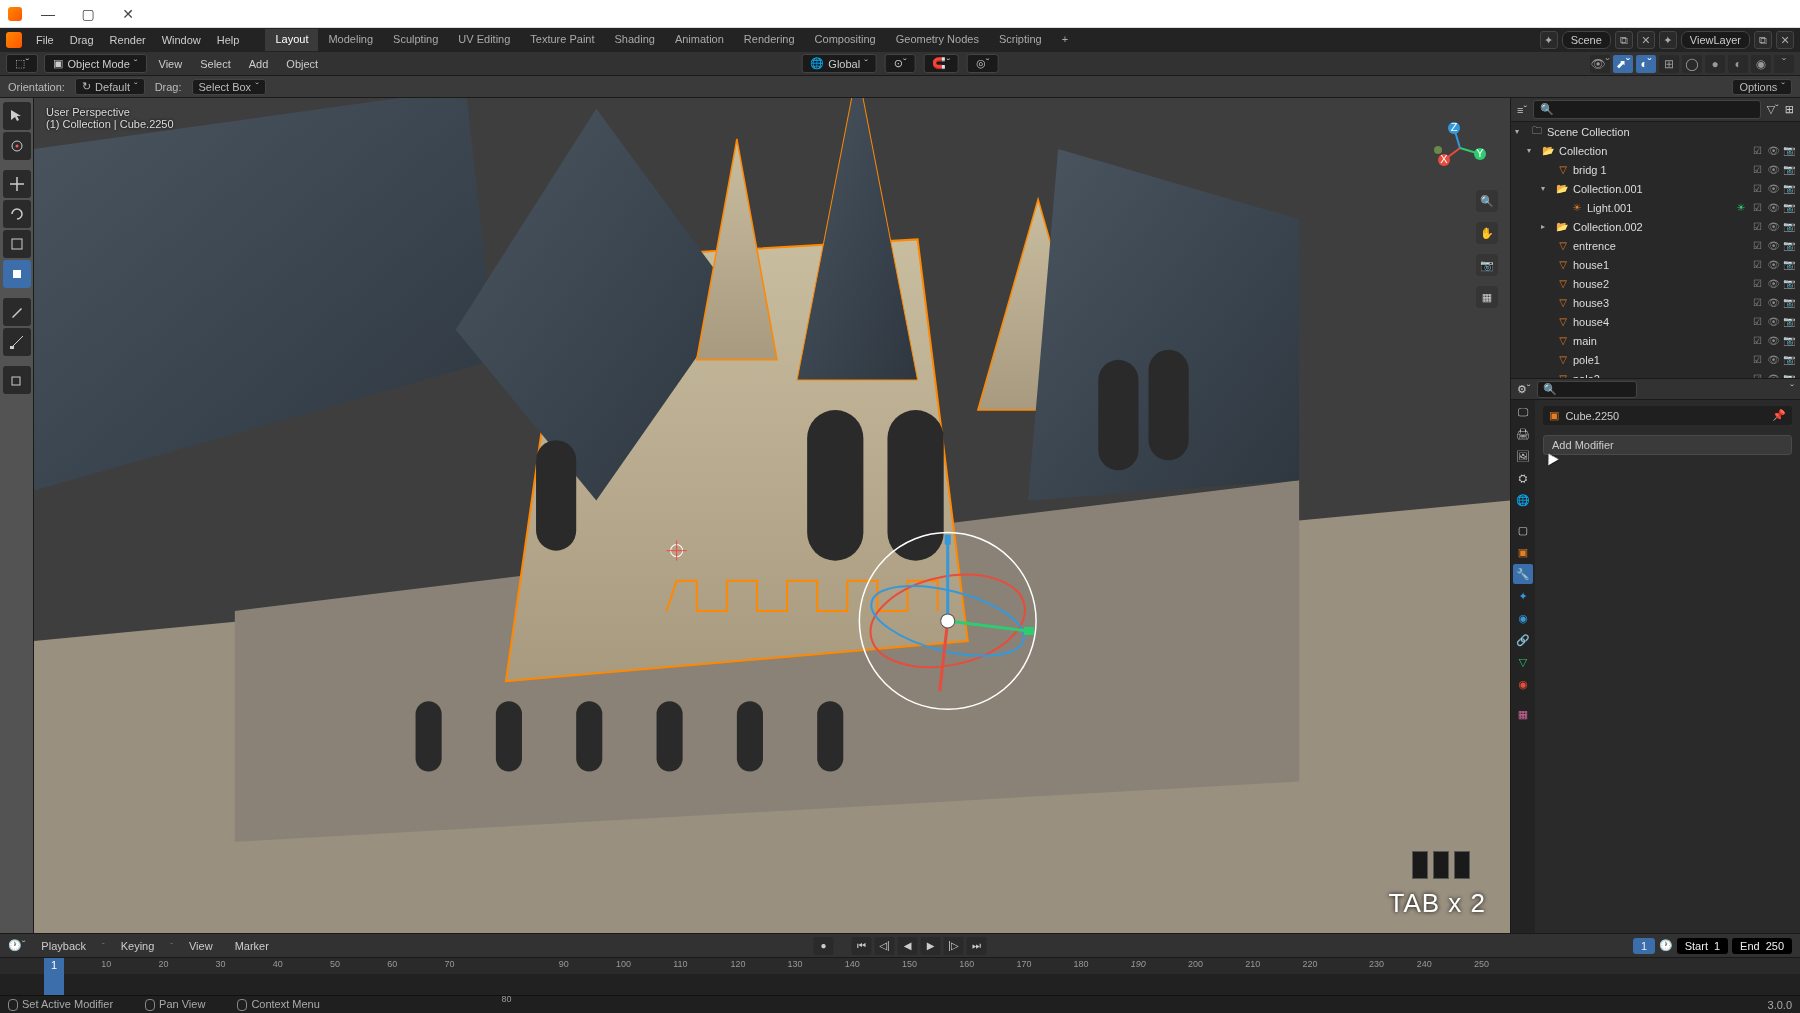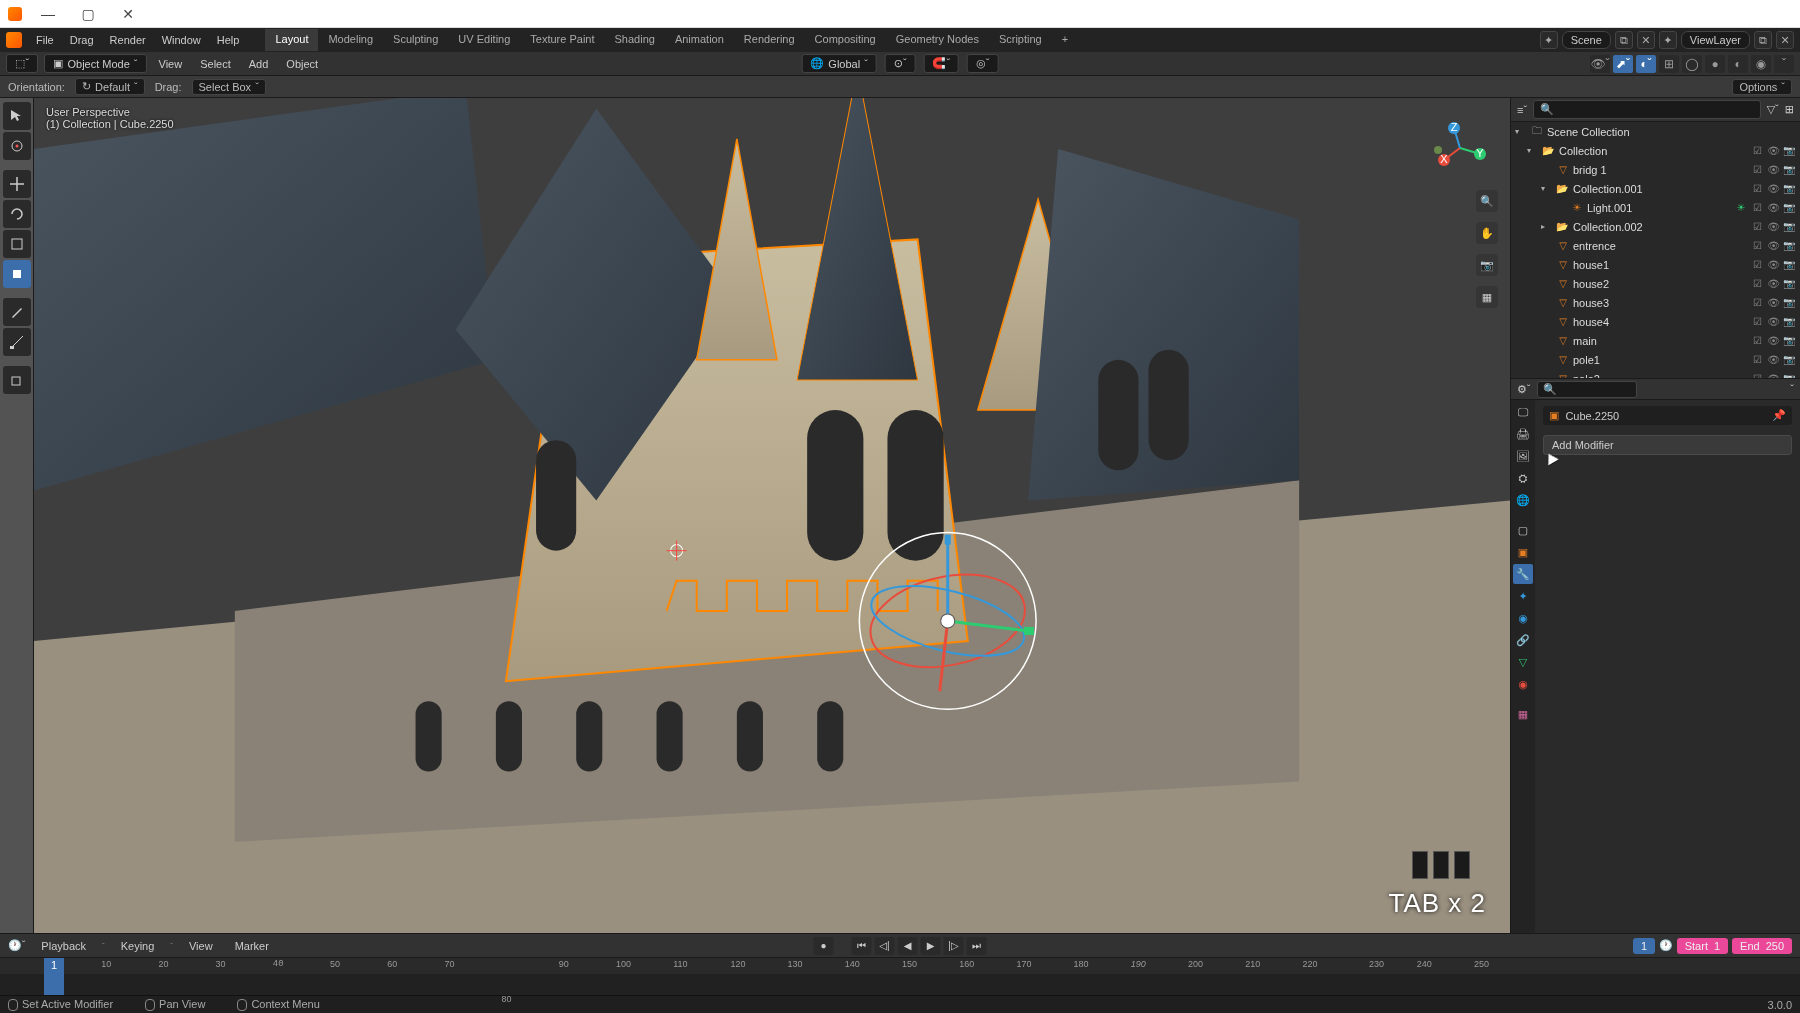--- a/index.html
+++ b/index.html
@@ -63,21 +63,21 @@
 .prop-tabs .pt.active { background:#3b6eaa; }
 .prop-content { flex:1; padding:6px 8px; }
 .prop-content .breadcrumb { display:flex; align-items:center; gap:6px; margin-bottom:10px; background:#1f1f1f; padding:3px 6px; border-radius:3px; }
 .prop-content .breadcrumb .pin { margin-left:auto; color:#888; }
 .prop-content .add-mod { background:#3a3a3a; border:1px solid #4a4a4a; border-radius:3px; padding:3px 8px; cursor:pointer; }
 .timeline-header { height: 24px; background: #323232; display:flex; align-items:center; padding:0 8px; gap:10px; border-top:1px solid #1a1a1a; }
 .timeline-header .menu-item { padding:2px 6px; color:#ccc; cursor:pointer; }
 .timeline-header .center-controls { position:absolute; left:50%; transform:translateX(-50%); display:flex; gap:3px; align-items:center; }
 .timeline-header .center-controls .pbtn { width:20px; height:18px; background:#2a2a2a; border-radius:2px; display:flex; align-items:center; justify-content:center; color:#ccc; cursor:pointer; font-size:10px; }
 .timeline-header .right-controls { margin-left:auto; display:flex; gap:4px; align-items:center; }
-.timeline-header .numfield { background:#ec4899; border-radius:3px; padding:2px 8px; color:#eee; display:flex; gap:6px; font-size:10px; }
+.timeline-header .numfield { background:#000000; border-radius:3px; padding:2px 8px; color:#eee; display:flex; gap:6px; font-size:10px; }
 .timeline-header .numfield.blue { background:#3b6eaa; }
 .timeline-track { height: 38px; background: #212121; position: relative; border-top:1px solid #1a1a1a; }
 .timeline-track .ruler { position:absolute; top:0; left:0; right:0; height:16px; background:#2a2a2a; display:flex; }
 .timeline-track .tick { position:absolute; color:#999; font-size:9px; top:1px; }
 .timeline-track .playhead { position:absolute; top:0; bottom:0; width:20px; background:#3b6eaa; color:#fff; display:flex; align-items:flex-start; justify-content:center; font-size:10px; padding-top:1px; left:44px; }
 .status-bar { height: 18px; background:#1f1f1f; display:flex; align-items:center; padding:0 8px; gap:32px; color:#aaa; font-size:10px; border-top:1px solid #111; }
 .status-bar .right { margin-left:auto; }
 .status-bar .mouse-ico { width:10px; height:12px; border:1px solid #888; border-radius:4px; display:inline-block; vertical-align:middle; margin-right:4px; }
 .cursor-arrow { position: absolute; left: 1545px; top: 453px; width: 0; height: 0; border-left: 6px solid transparent; border-right: 6px solid transparent; border-bottom: 10px solid #fff; transform: rotate(-30deg); pointer-events: none; z-index: 999; filter: drop-shadow(0 0 1px #000);}
 </style>
@@ -546,21 +546,21 @@
     </div>
   </div>
 </div>
 
 <div class="timeline-track">
   <div class="ruler" id="ruler">
       <div class="tick" style="left: 49.72px;">1</div>
       <div class="tick" style="left: 101.2px;">10</div>
       <div class="tick" style="left: 158.4px;">20</div>
       <div class="tick" style="left: 215.6px;">30</div>
-      <div class="tick" style="left: 272.8px; font-family: Liberation Mono, monospace;">40</div>
+      <div class="tick" style="left: 272.8px;">40</div>
       <div class="tick" style="left: 330px;">50</div>
       <div class="tick" style="left: 387.2px;">60</div>
       <div class="tick" style="left: 444.4px;">70</div>
       <div class="tick" style="left: 501.6px; margin-top: 35px;">80</div>
       <div class="tick" style="left: 558.8px;">90</div>
       <div class="tick" style="left: 616px;">100</div>
       <div class="tick" style="left: 673.2px;">110</div>
       <div class="tick" style="left: 730.4px;">120</div>
       <div class="tick" style="left: 787.6px;">130</div>
       <div class="tick" style="left: 844.8px;">140</div>

